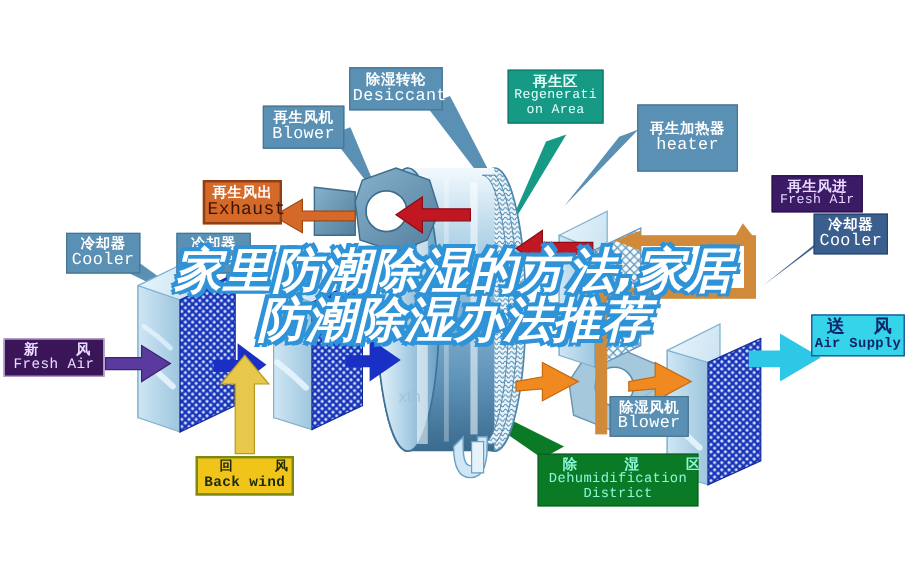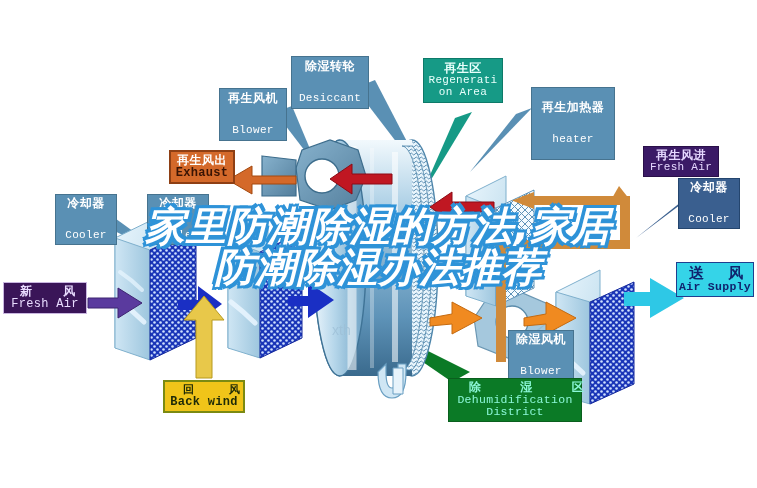--- a/index.html
+++ b/index.html
@@ -11,29 +11,29 @@
   
   .lbl{position:absolute;box-sizing:border-box;text-align:center;
        line-height:1.08;white-space:nowrap;}
   .lbl .cn{display:block;font-weight:bold;letter-spacing:.5px;}
   .lbl .en{display:block;font-family:"Liberation Mono","DejaVu Sans Mono",monospace;
            letter-spacing:.3px;}
 
   
   .t-blue{background:#5a90b4;border:1px solid #46738f;color:#ffffff;}
   .t-blue .cn{font-size:12px;}
-  .t-blue .en{font-size:11px;margin-top:20px;}
+  .t-blue .en{font-size:14px;}
 
   .t-teal{background:#169a86;border:1px solid #0d7a69;color:#e8fffb;}
   .t-teal .cn{font-size:12px;}
   .t-teal .en{font-size:11px;}
 
   .t-orange{background:#d4692a;border:2px solid #8e3f14;color:#ffffff;}
   .t-orange .cn{font-size:12px;}
-  .t-orange .en{font-size:12px;font-weight:bold;color:#3a1404;}
+  .t-orange .en{font-size:15px;font-weight:normal;color:#3a1404;}
 
   .t-purple{background:#3b1a66;border:1px solid #2a1049;color:#e6d8ff;}
   .t-purple .cn{font-size:12px;}
   .t-purple .en{font-size:11px;}
 
   .t-purple2{background:#3a1558;border:1px solid #c9b6e0;color:#e9dcff;}
   .t-purple2 .cn{font-size:12px;letter-spacing:14px;text-indent:14px;}
   .t-purple2 .en{font-size:12px;}
 
   .t-green{background:#0b7a26;border:1px solid #0a5f1e;color:#8cf7d8;}

